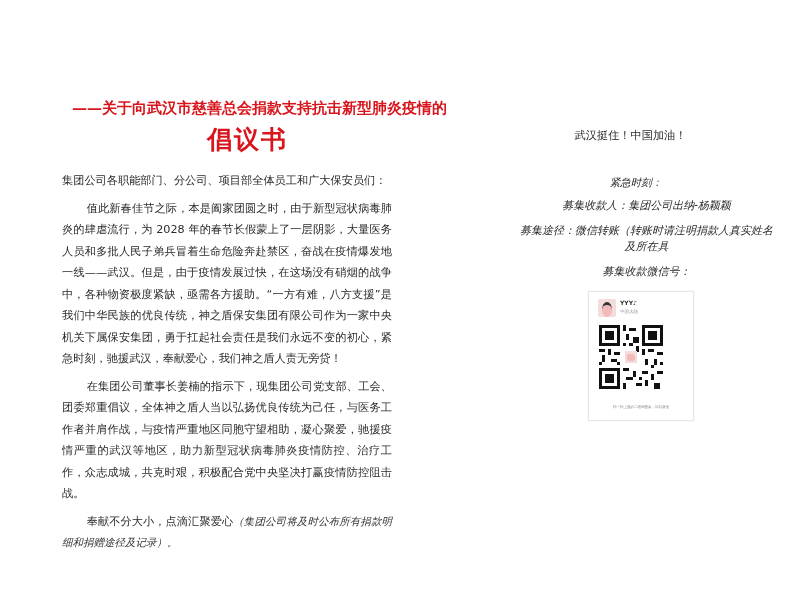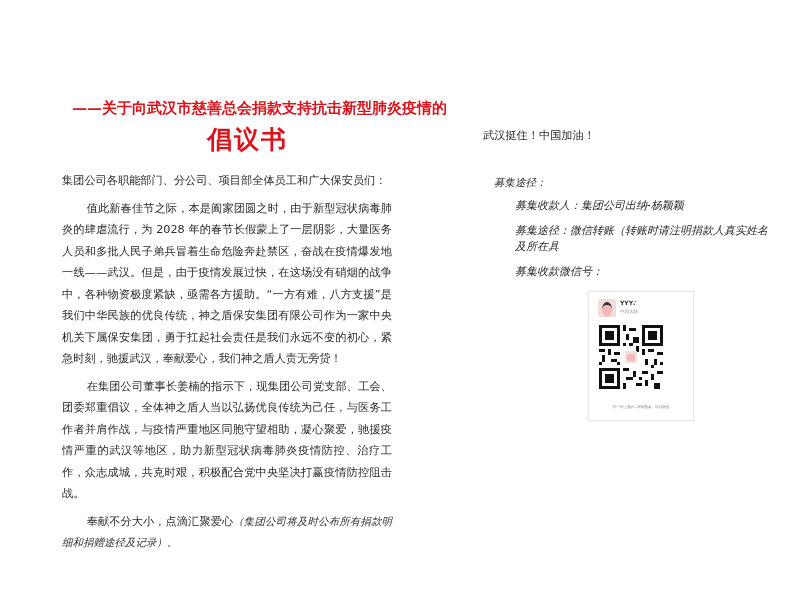--- a/index.html
+++ b/index.html
@@ -25,21 +25,21 @@
     .left-col {
       position: absolute; left: 62px; top: 170px; width: 330px;
       font-size: 11.2px; line-height: 21.5px; color: #2a2a2a;
     }
     .left-col p { margin: 0; }
     .left-col .greet { margin-bottom: 6px; }
     .left-col .para { text-indent: 2.2em; text-align: justify; margin-bottom: 6px; }
     .note { font-family: "DejaVu Serif", serif; font-style: italic; font-size: 10.5px; color: #333; }
     .right-col {
       position: absolute; left: 458px; top: 128px; width: 320px;
-      font-size: 11.2px; color: #2a2a2a;
+      font-size: 11.2px; color: #2a2a2a; text-align: center;
     }
     .cheer { margin-left: 25px; margin-bottom: 33px; }
     .method { margin-left: 36px; margin-bottom: 8px; font-family: "DejaVu Serif", serif; font-style: italic; font-size: 10.5px; }
     .item { margin-left: 57px; margin-bottom: 9px; font-family: "DejaVu Serif", serif; font-style: italic; font-size: 11px; line-height: 16px; }
     .item.wrap { margin-left: 0; padding-left: 57px; text-indent: 0; }
     .item .cont { display: block; margin-left: -57px; padding-left: 0; margin-top: 8px; }
     .qr-card {
       position: absolute; left: 588px; top: 291px; width: 104px; height: 128px;
       border: 1px solid #e6e6e6; background: #fff; box-shadow: 0 0 1px #ddd;
     }
@@ -62,21 +62,21 @@
 
   <div class="left-col">
     <p class="greet">集团公司各职能部门、分公司、项目部全体员工和广大保安员们：</p>
     <p class="para">值此新春佳节之际，本是阖家团圆之时，由于新型冠状病毒肺炎的肆虐流行，为 2028 年的春节长假蒙上了一层阴影，大量医务人员和多批人民子弟兵冒着生命危险奔赴禁区，奋战在疫情爆发地一线——武汉。但是，由于疫情发展过快，在这场没有硝烟的战争中，各种物资极度紧缺，亟需各方援助。“一方有难，八方支援”是我们中华民族的优良传统，神之盾保安集团有限公司作为一家中央机关下属保安集团，勇于扛起社会责任是我们永远不变的初心，紧急时刻，驰援武汉，奉献爱心，我们神之盾人责无旁贷！</p>
     <p class="para">在集团公司董事长姜楠的指示下，现集团公司党支部、工会、团委郑重倡议，全体神之盾人当以弘扬优良传统为己任，与医务工作者并肩作战，与疫情严重地区同胞守望相助，凝心聚爱，驰援疫情严重的武汉等地区，助力新型冠状病毒肺炎疫情防控、治疗工作，众志成城，共克时艰，积极配合党中央坚决打赢疫情防控阻击战。</p>
     <p class="para"><span>奉献不分大小，点滴汇聚爱心</span><span class="note">（集团公司将及时公布所有捐款明细和捐赠途径及记录）。</span></p>
   </div>
 
   <div class="right-col">
     <div class="cheer">武汉挺住！中国加油！</div>
-    <div class="method">募集途径：</div>
+    <div class="method">紧急时刻：</div>
     <div class="item">募集收款人：集团公司出纳-杨颖颖</div>
     <div class="item wrap">
       <span>募集途径：微信转账（转账时请注明捐款人真实姓名及所在具</span>
     </div>
     <div class="item">募集收款微信号：</div>
   </div>
 
   <div class="qr-card">
     <div class="qr-avatar">
         <div class="face"></div>

